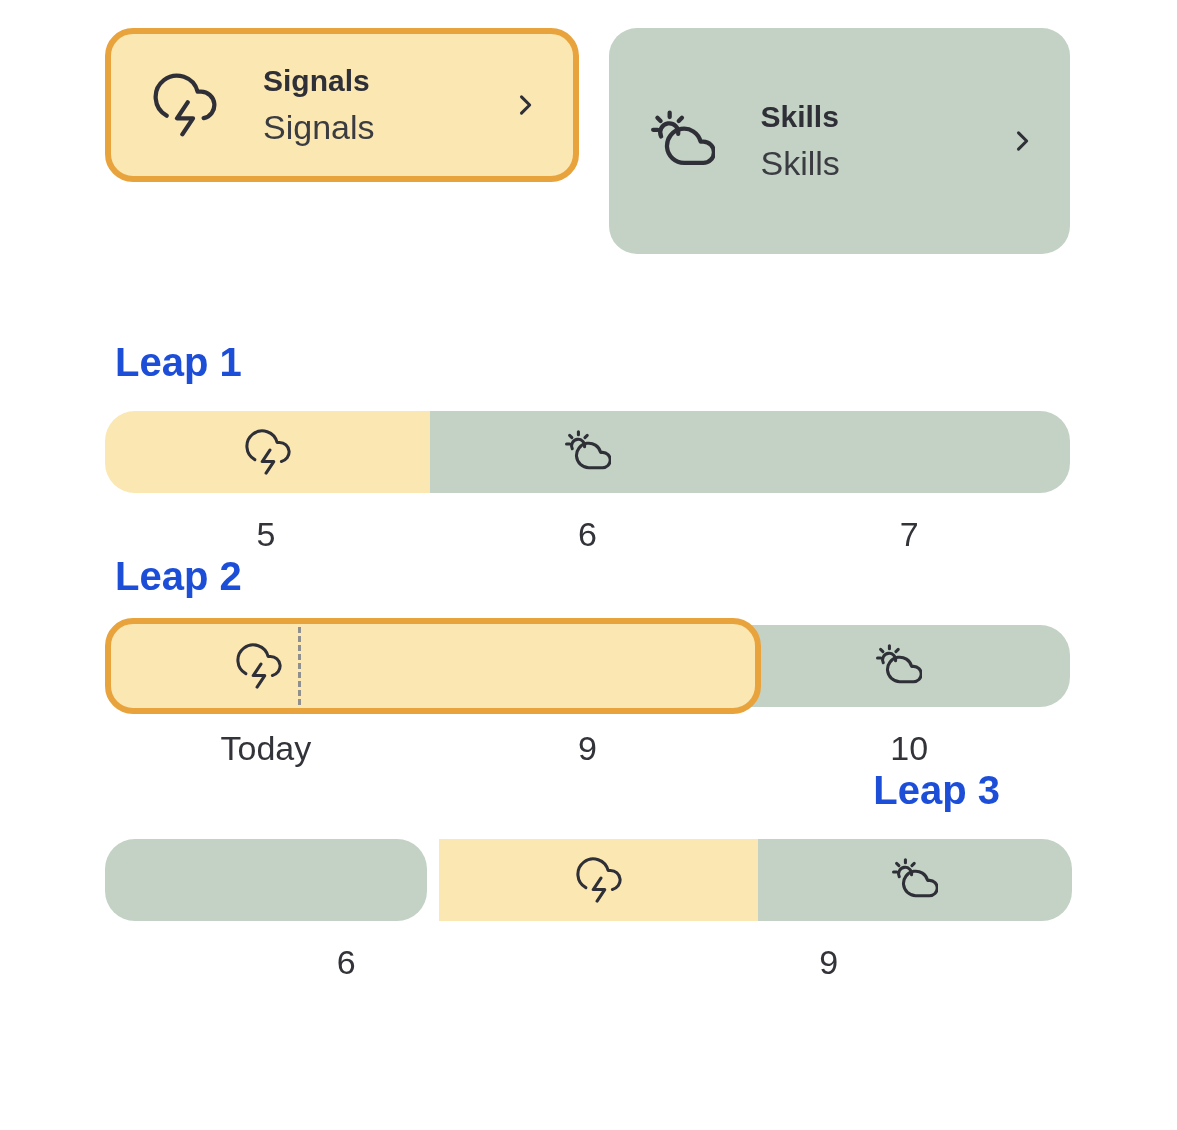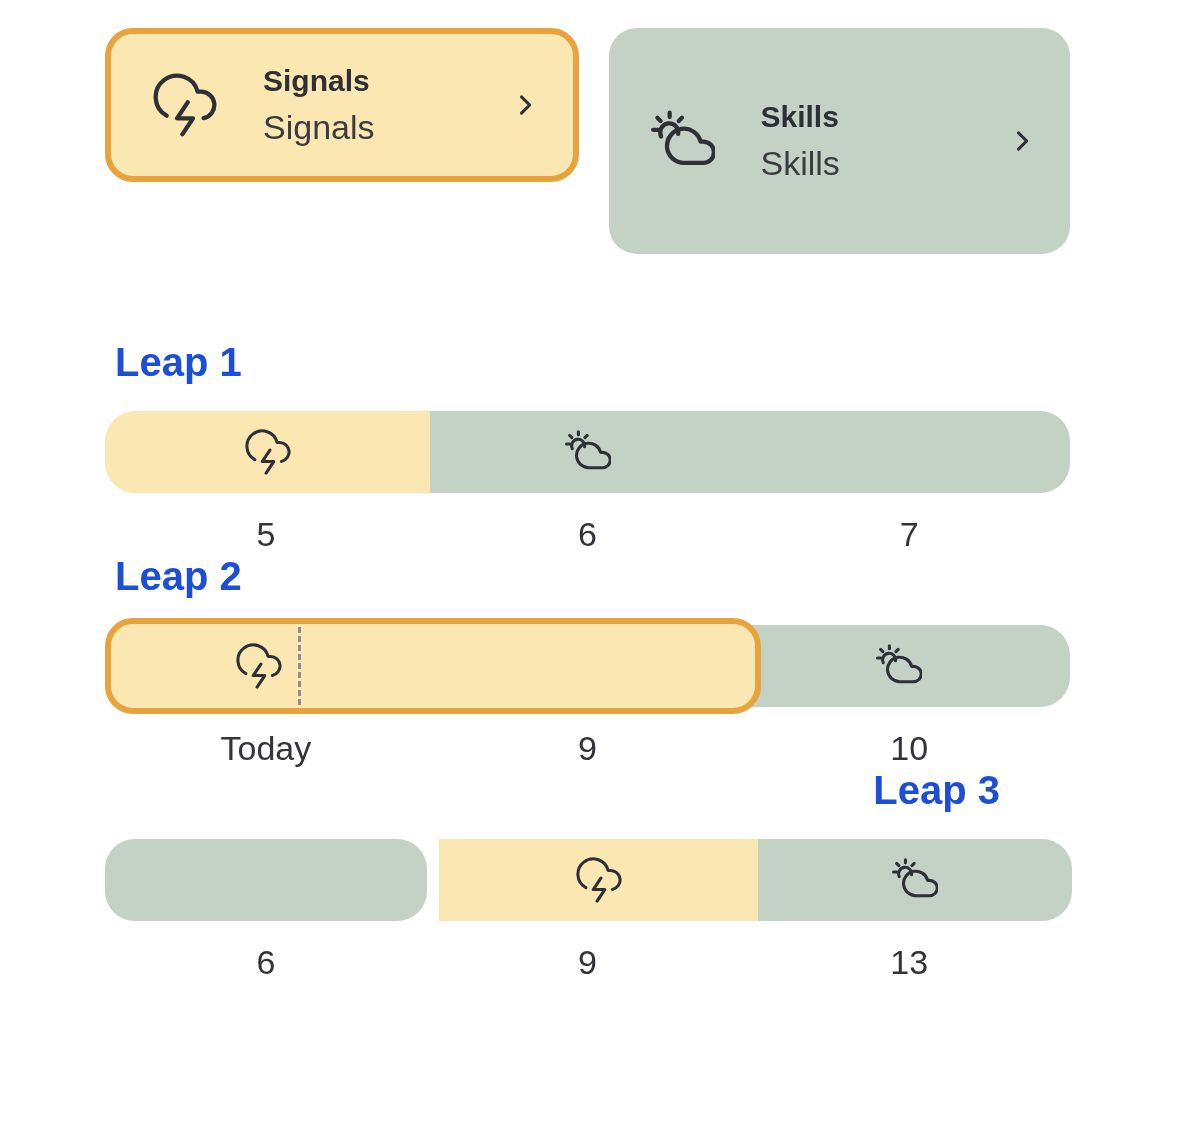--- a/index.html
+++ b/index.html
@@ -210,18 +210,17 @@
                 <g transform="translate(5.2 4.2) scale(0.8)" stroke-width="2">
                   <path d="M18 10h-1.26A8 8 0 1 0 9 20h9a5 5 0 0 0 0-10z"></path>
                 </g>
               </svg>
             </span>
           </div>
         </div>
         <div class="labels">
           <span class="day-label">6</span>
           <span class="day-label">9</span>
-          <span class="day-label">13</span>
         </div>
       </section>
     </div>
 
 </div>
 
 </body></html>

